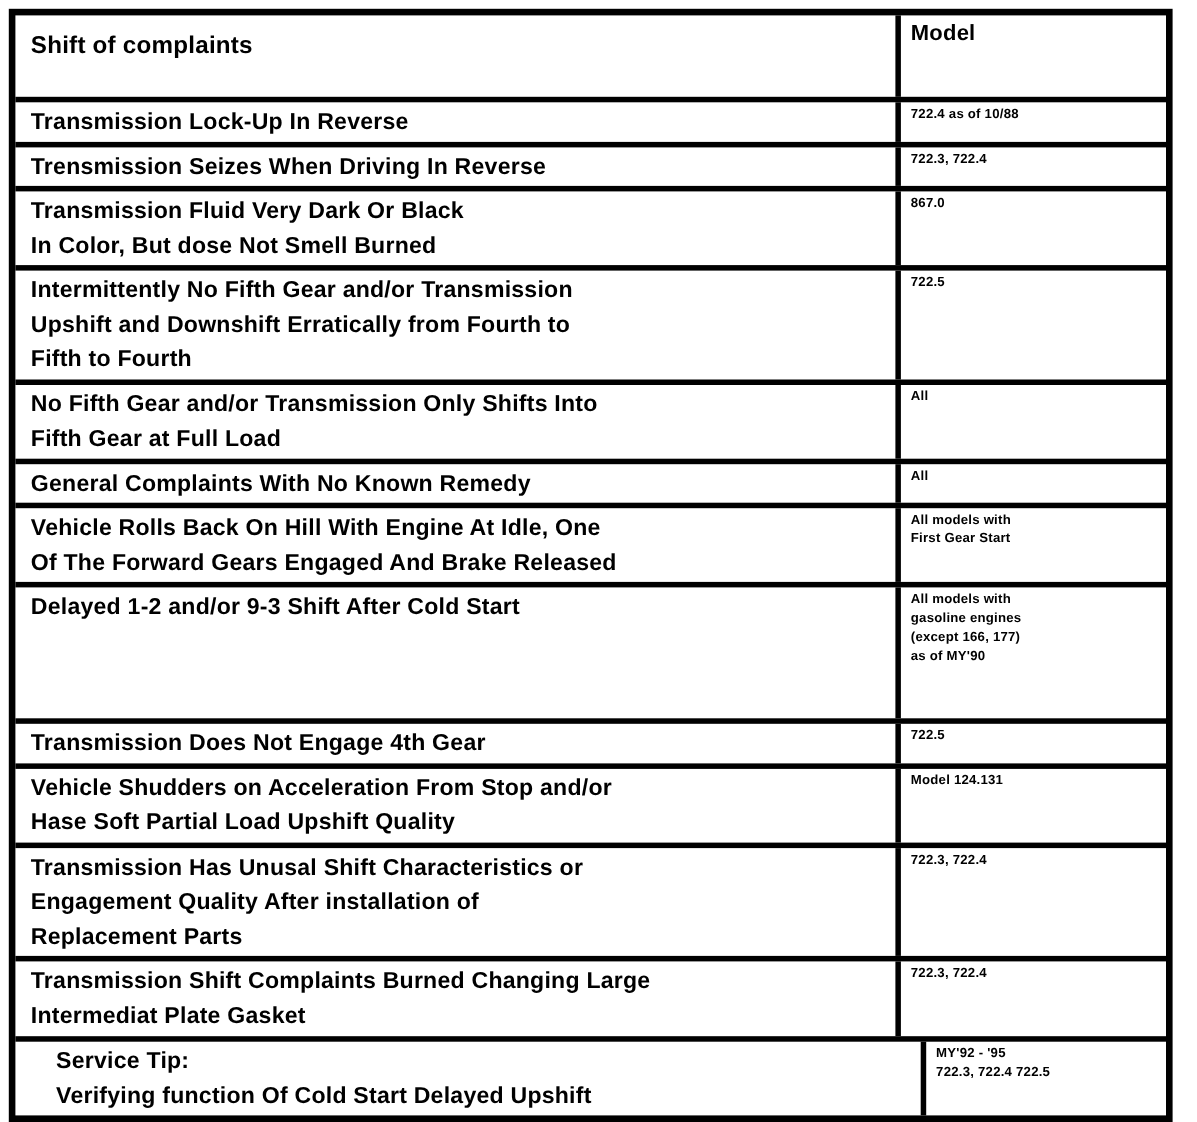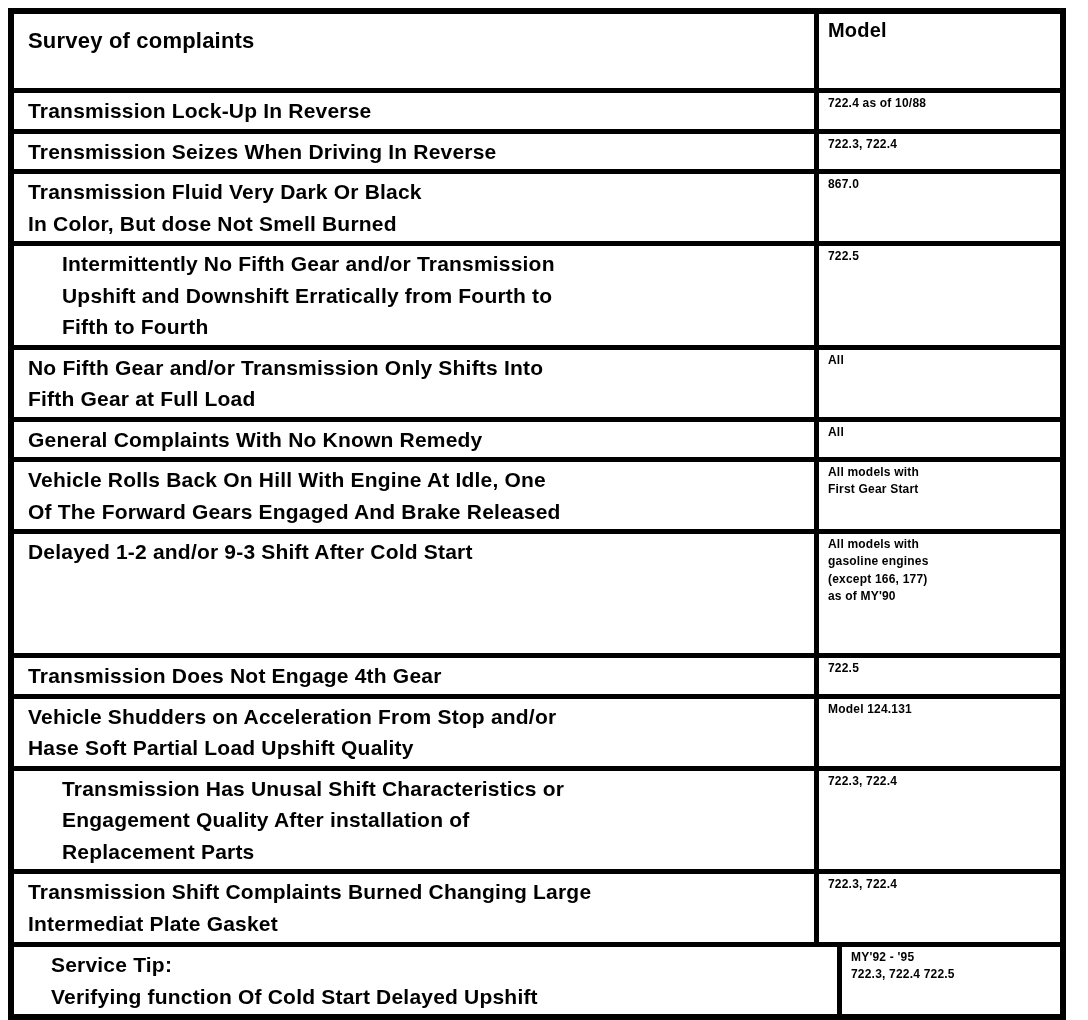--- a/index.html
+++ b/index.html
@@ -60,31 +60,31 @@
     white-space: pre-line;
   }
   
   .cell.v-top { align-items: flex-start; }
   .pt-sm { padding-top: 5px; }
   .pt-md { padding-top: 14px; }
   
   .row.header .cell.complaint { font-size: 22px; padding-top: 10px; }
   .row.header .cell.model { font-size: 20px; padding-top: 2px; }
   .lh-xl { line-height: 1.9; }
-  .lh-lg { line-height: 1.62; margin-left: 34px; }
+  .lh-lg { line-height: 1.62; }
 </style>
 </head>
 <body>
 
 <div class="page">
   <div class="survey-table">
 
     <div class="row header" style="min-height:79px">
       <div class="cell complaint v-top">
-        <span class="txt">Survey of complaints</span>
+        <span class="txt">Shift of complaints</span>
       </div>
       <div class="cell model v-top">
         <span class="txt">Model</span>
       </div>
     </div>
 
     <div class="row" style="min-height:33px">
       <div class="cell complaint">
         <span class="txt">Transmission Lock-Up In Reverse</span>
       </div>

